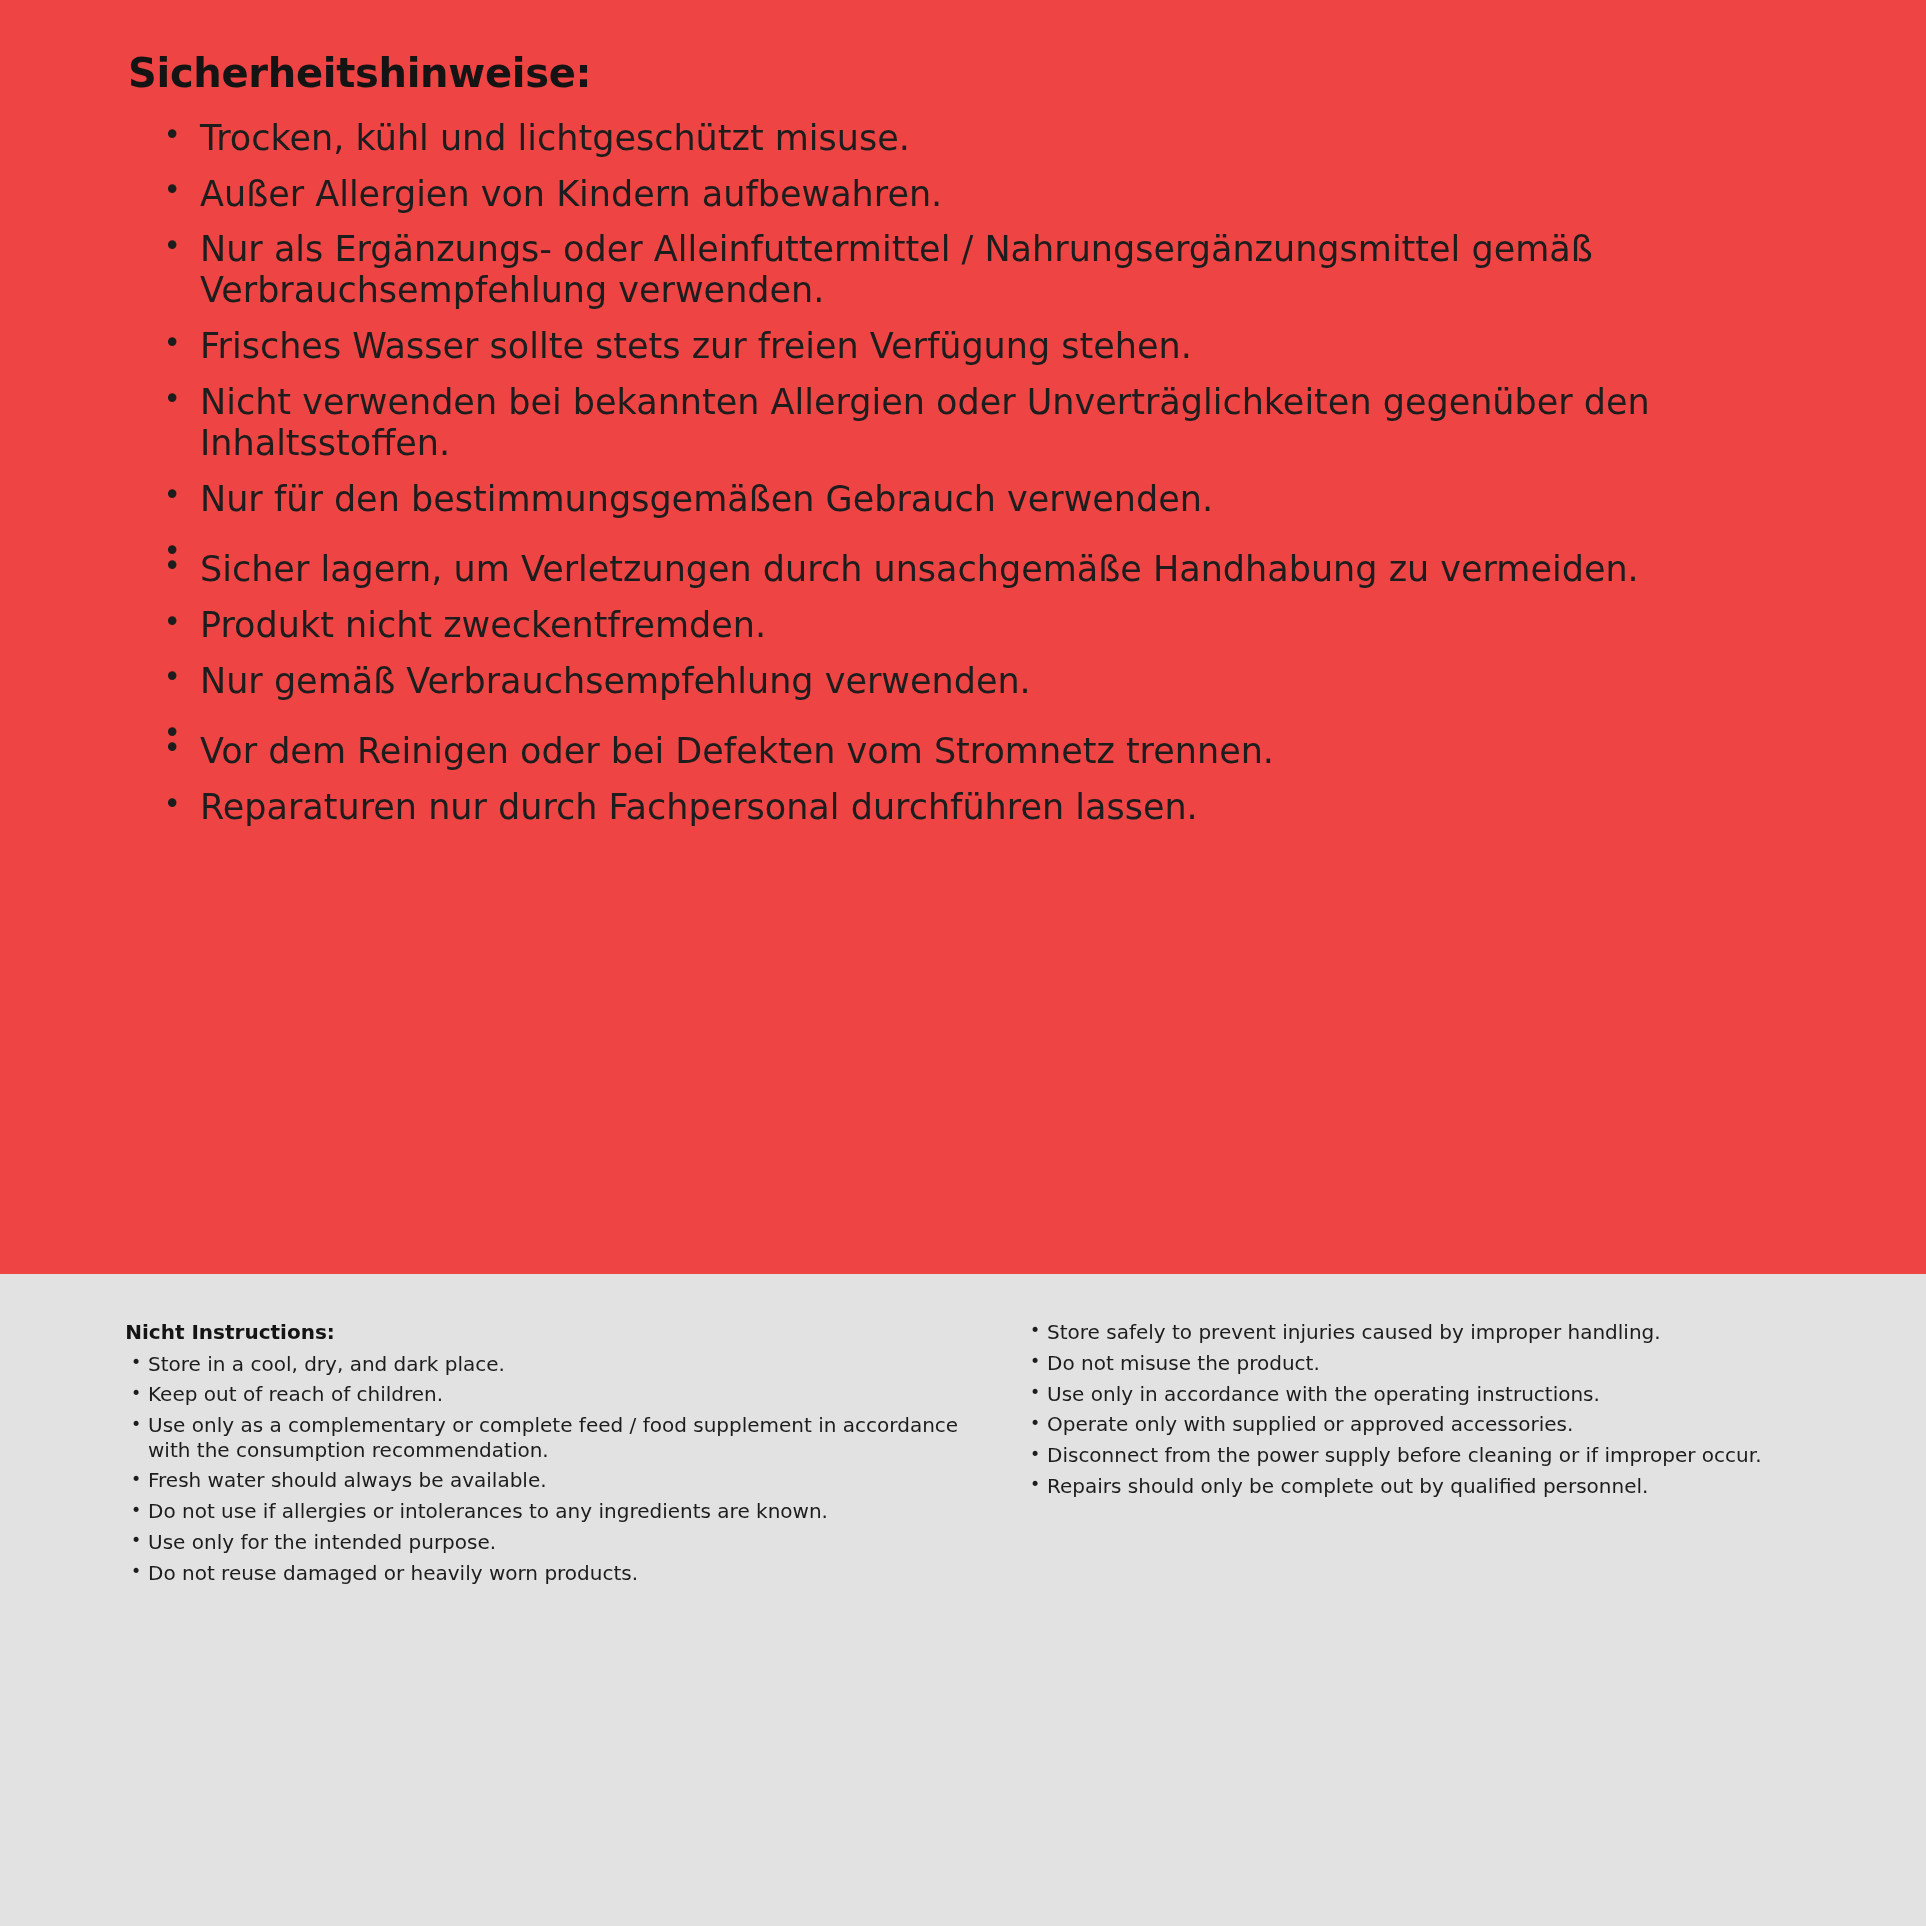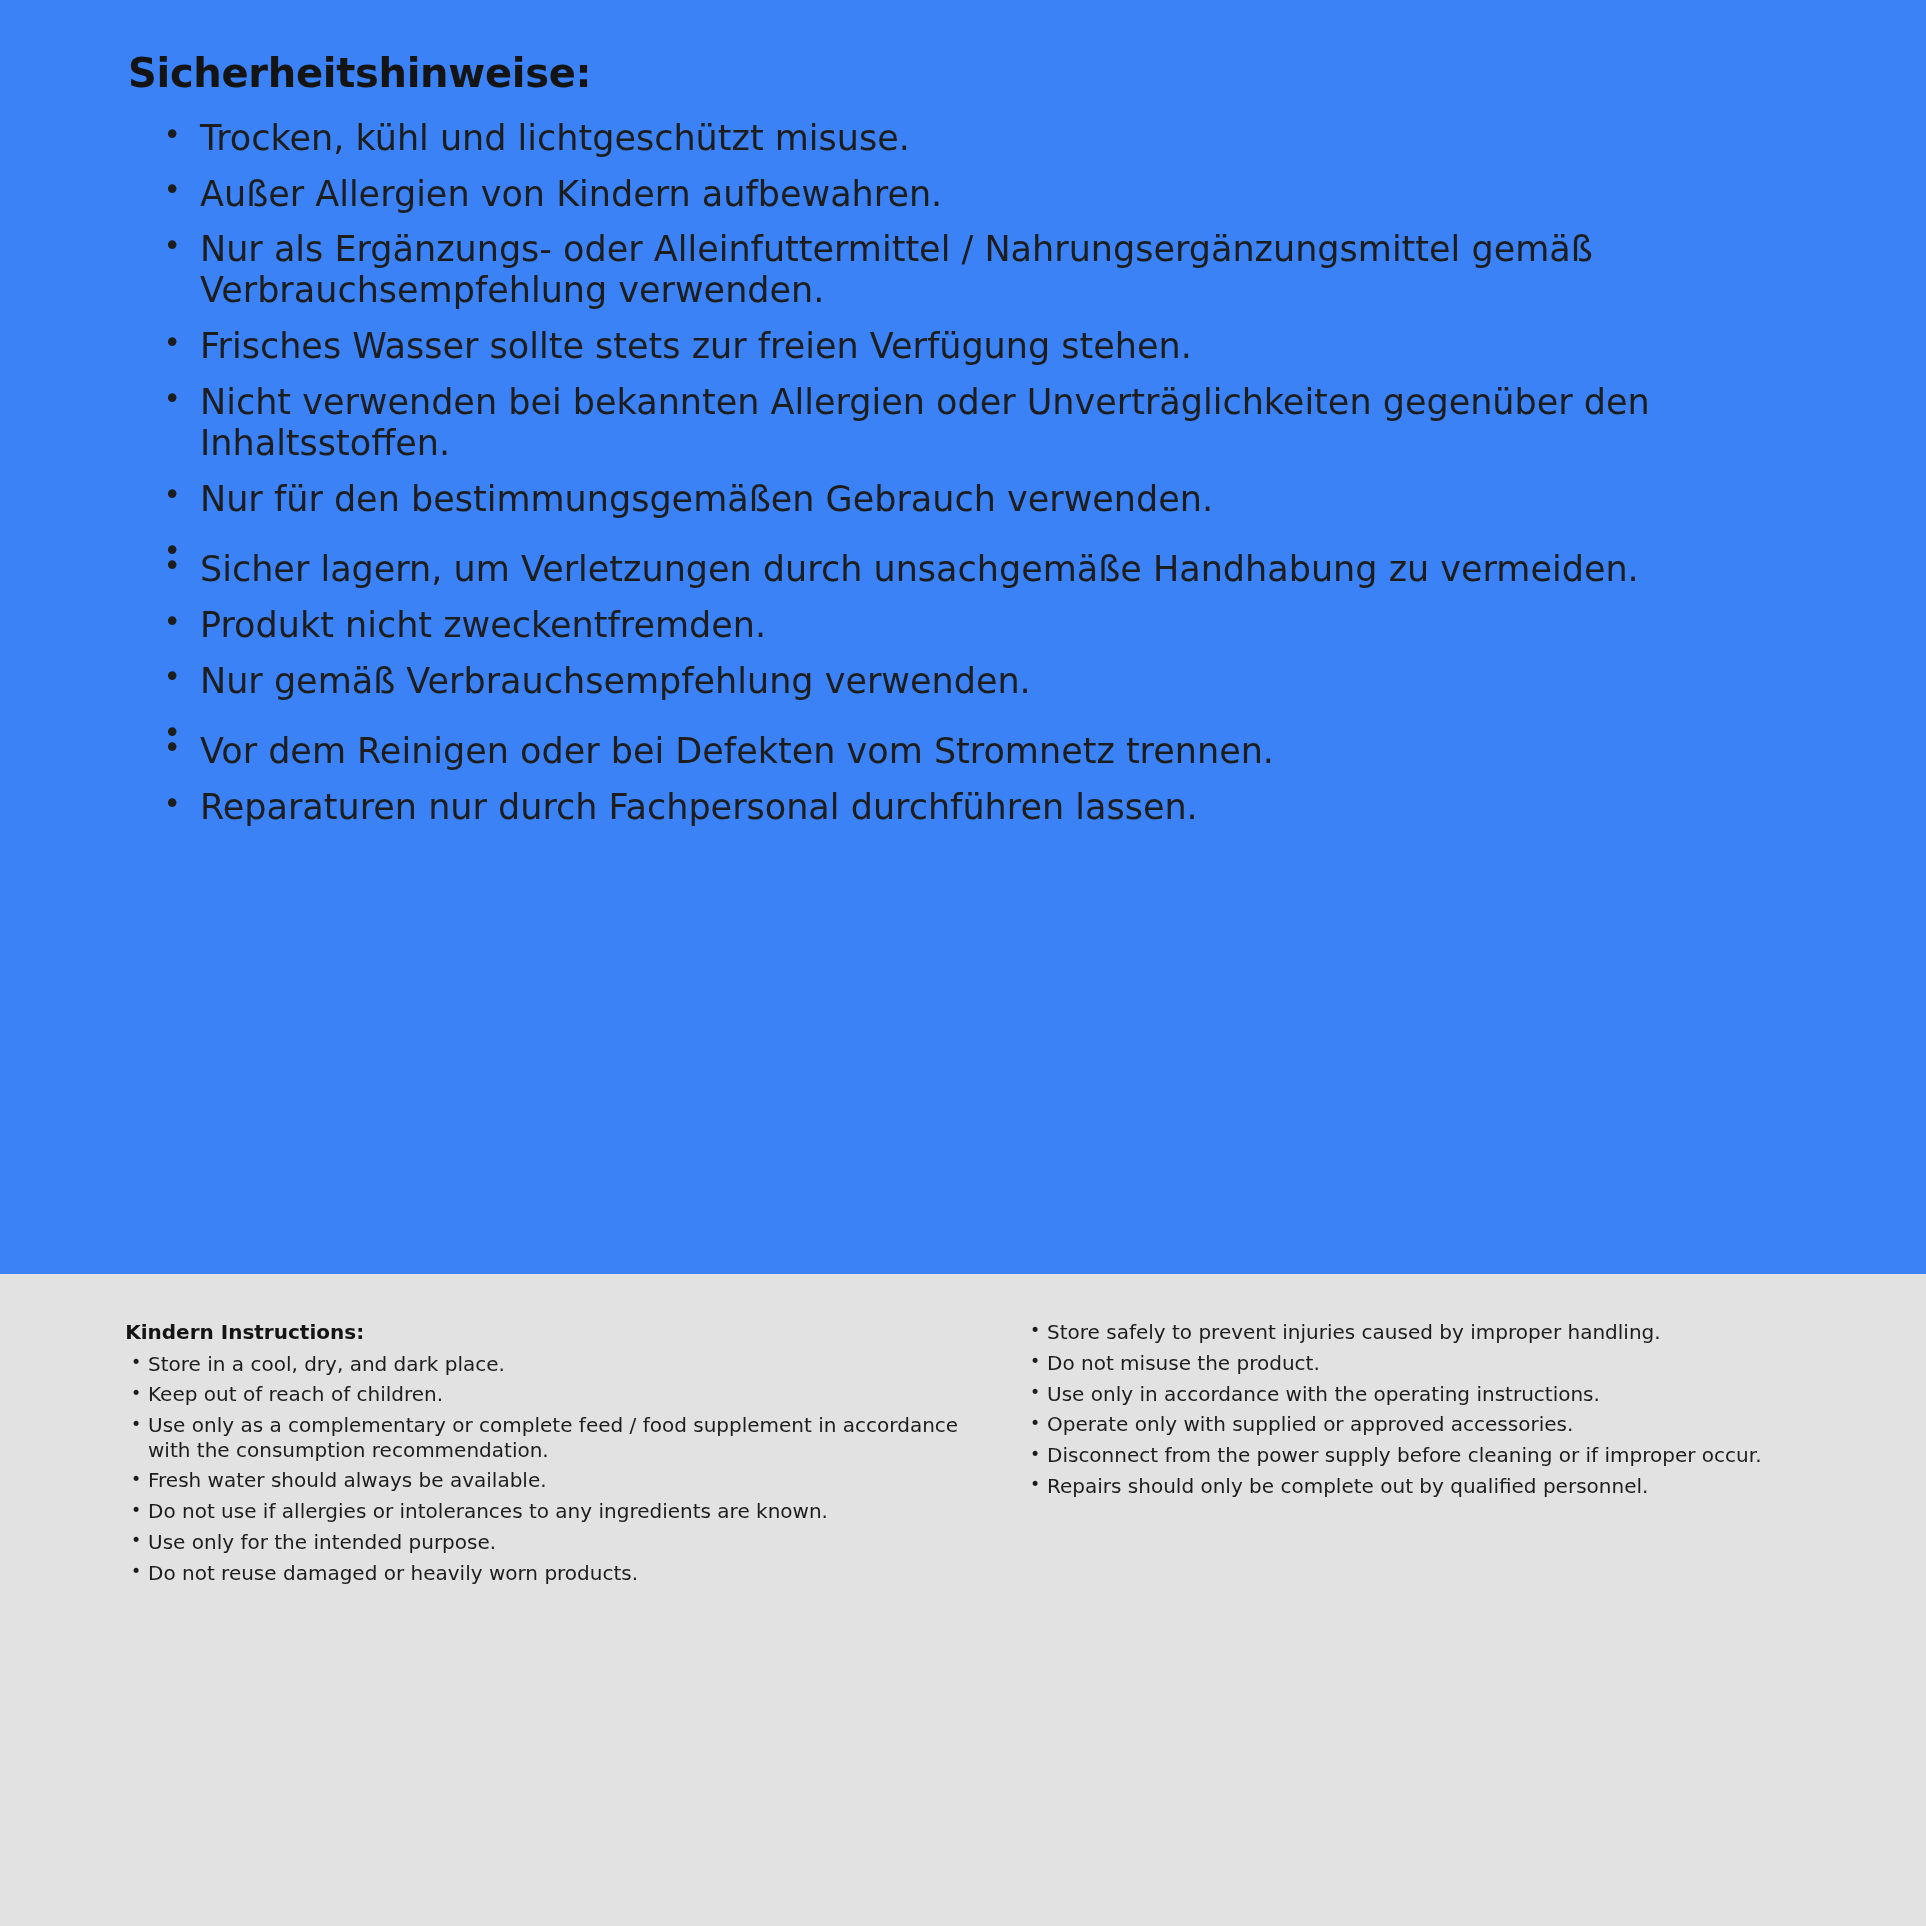--- a/index.html
+++ b/index.html
@@ -11,21 +11,21 @@
     width: 1926px;
     height: 1926px;
     font-family: "DejaVu Sans", "Liberation Sans", sans-serif;
     color: #1b1b1b;
     overflow: hidden;
     position: relative;
   }
 
   
   .de-section {
-    background: #3b82f6;
+    background: #ef4444;
     padding: 50px 0 0 0;
     box-sizing: border-box;
     height: 1274px;
   }
   .de-title {
     font-size: 40px;
     font-weight: bold;
     letter-spacing: -0.3px;
     margin: 0 0 22px 128px;
     color: #141414;
@@ -121,21 +121,21 @@
     <li><span class="bullet">•</span><span>Nur gemäß Verbrauchsempfehlung verwenden.</span></li>
     <li><span class="bullet">•</span></li>
     <li><span class="bullet">•</span><span>Vor dem Reinigen oder bei Defekten vom Stromnetz trennen.</span></li>
     <li><span class="bullet">•</span><span>Reparaturen nur durch Fachpersonal durchführen lassen.</span></li>
   </ul>
 </section>
 
 <section class="en-section">
   <div class="en-cols">
     <div class="en-col en-col-left">
-      <div class="en-title">Kindern Instructions:</div>
+      <div class="en-title">Nicht Instructions:</div>
       <ul class="en-list">
         <li><span class="bullet">•</span><span>Store in a cool, dry, and dark place.</span></li>
         <li><span class="bullet">•</span><span>Keep out of reach of children.</span></li>
         <li><span class="bullet">•</span><span>Use only as a complementary or complete feed / food supplement in accordance with the consumption recommendation.</span></li>
         <li><span class="bullet">•</span><span>Fresh water should always be available.</span></li>
         <li><span class="bullet">•</span><span>Do not use if allergies or intolerances to any ingredients are known.</span></li>
         <li><span class="bullet">•</span><span>Use only for the intended purpose.</span></li>
         <li><span class="bullet">•</span><span>Do not reuse damaged or heavily worn products.</span></li>
       </ul>
     </div>

